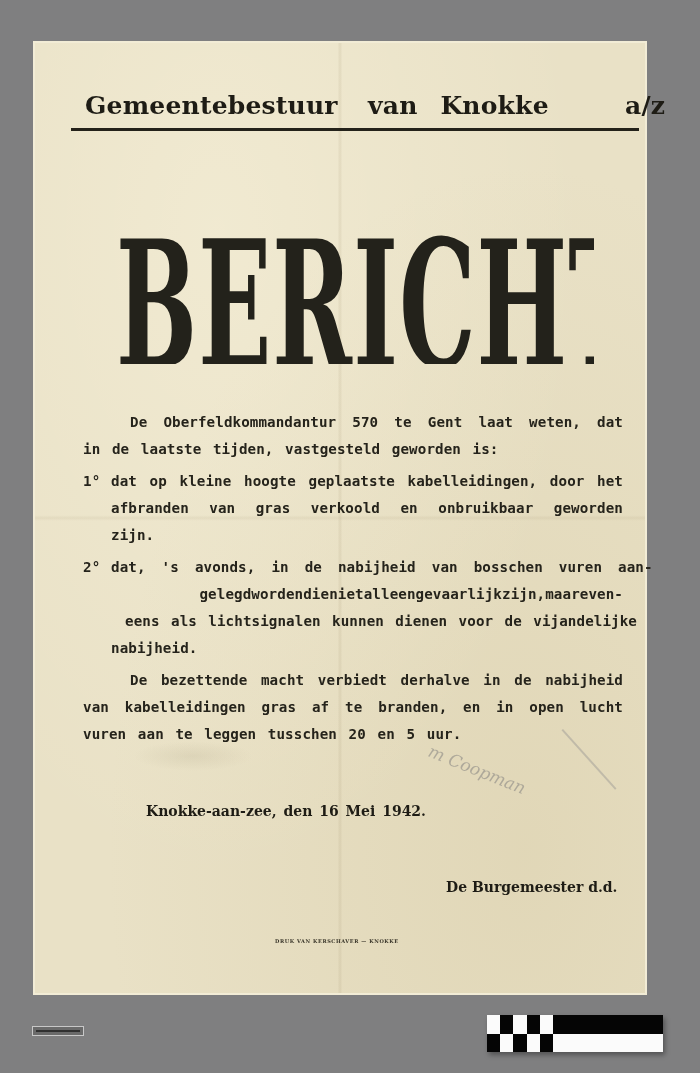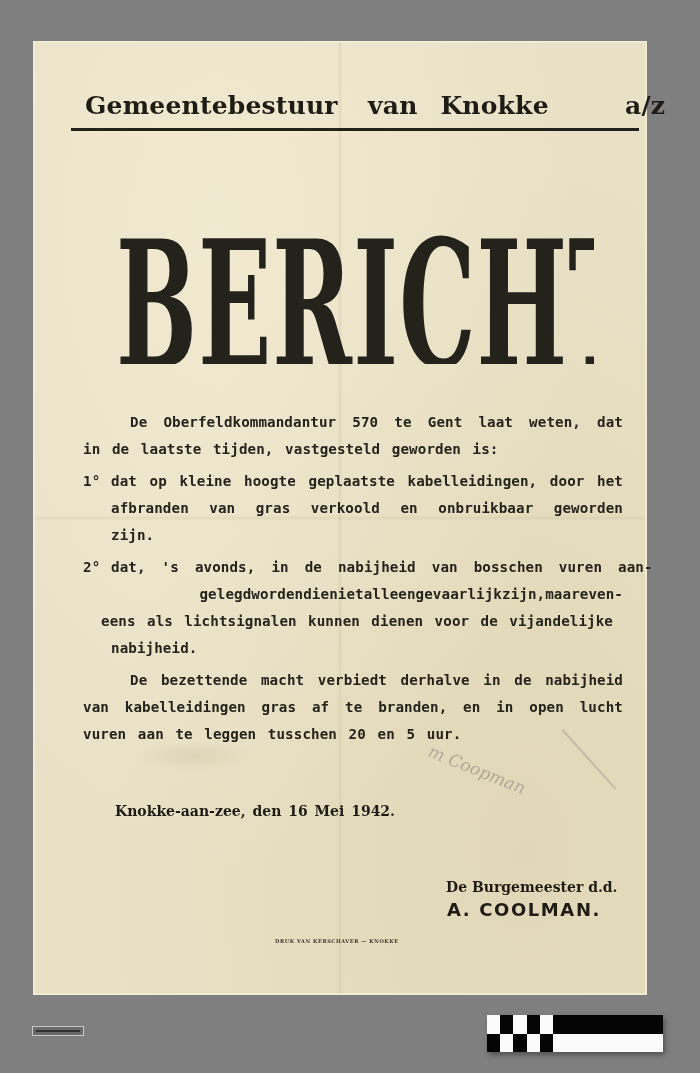--- a/index.html
+++ b/index.html
@@ -68,21 +68,21 @@
       font-size: 14.2px;
       color: #25231b;
       white-space: nowrap;
       letter-spacing: 0.1px;
     }
     .line { position: absolute; white-space: nowrap; }
     .justify { display: flex; justify-content: space-between; }
     .justify span { display: inline-block; }
     .date-line {
       position: absolute;
-      left: 82px; top: 762px;
+      left: 113px; top: 762px;
       font-family: "DejaVu Serif", serif;
       font-weight: bold;
       font-size: 14px;
       color: #1e1c15;
       white-space: nowrap;
       word-spacing: 2px;
     }
     .sig-title {
       position: absolute;
       left: 413px; top: 838px;
@@ -235,21 +235,21 @@
       <span>gelegd</span>
       <span>worden</span>
       <span>die</span>
       <span>niet</span>
       <span>alleen</span>
       <span>gevaarlijk</span>
       <span>zijn,</span>
       <span>maar</span>
       <span>even-</span>
     </div>
-    <div class="line justify" style="left:68px; top:572px; width:512px;">
+    <div class="line justify" style="left:92px; top:572px; width:512px;">
       <span>eens</span>
       <span>als</span>
       <span>lichtsignalen</span>
       <span>kunnen</span>
       <span>dienen</span>
       <span>voor</span>
       <span>de</span>
       <span>vijandelijke</span>
     </div>
     <div class="line" style="left:78px; top:599px;">nabijheid.</div>
@@ -281,21 +281,20 @@
     <div class="line" style="left:50px; top:685px; word-spacing:3px;text-align:right;">vuren aan te leggen tusschen 20 en 5 uur.</div>
   </div>
 
   <div class="faint-smudge"></div>
   <div class="handwriting">m Coopman</div>
   <div class="pencil-stroke"></div>
 
   <div class="date-line">Knokke-aan-zee, den 16 Mei 1942.</div>
 
   <div class="sig-title">De Burgemeester d.d.</div>
-  <div class="sig-name">A. COOLMAN.</div>
 
   <div class="printer">DRUK VAN KERSCHAVER — KNOKKE</div>
 </div>
 
 <div class="inventory-label">
   <span></span>
 </div>
 
 <div class="color-chart">
   <div class="cc-row">

